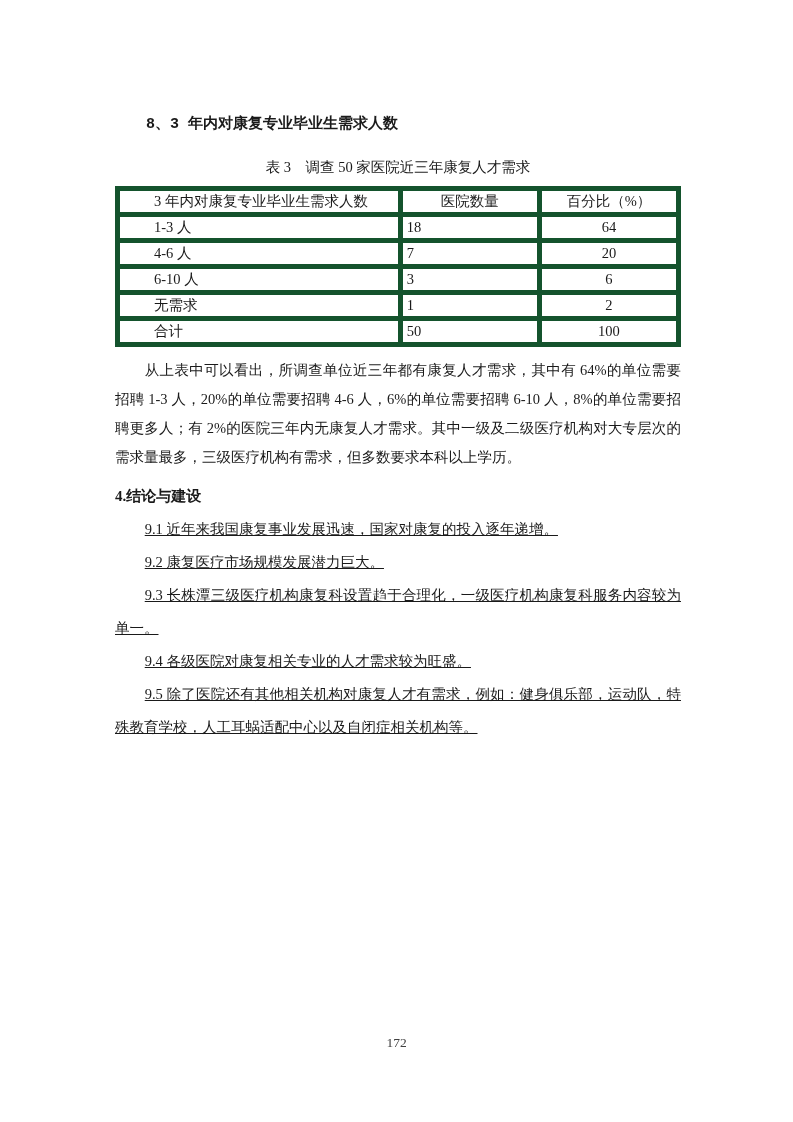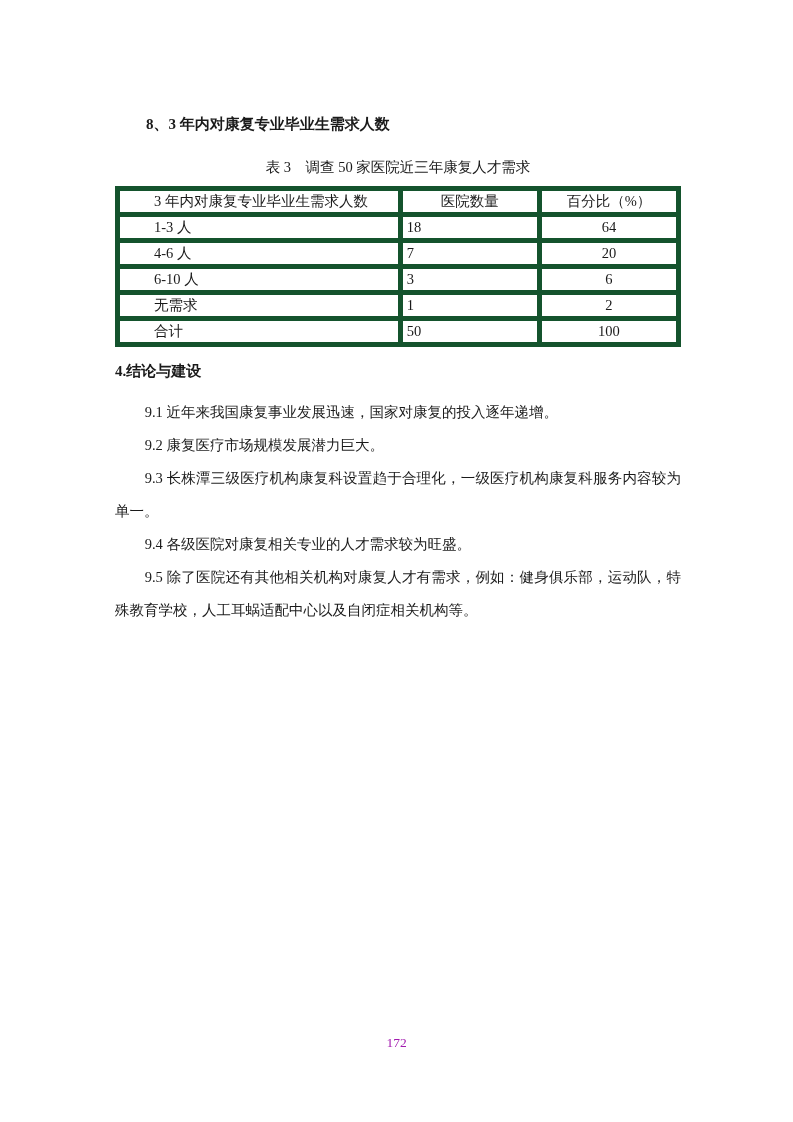--- a/index.html
+++ b/index.html
@@ -27,20 +27,21 @@
     line-height: 29px;
   }
   .section-heading {
     font-size: 15px;
     font-weight: bold;
     line-height: 29px;
     margin-top: 10px;
   }
   .section-heading.indented {
     padding-left: 31px;
+    font-family: Liberation Mono, monospace;
   }
   .table-caption {
     font-size: 14.5px;
     line-height: 25px;
     text-align: center;
     margin-top: 16px;
   }
   table.data-table {
     width: 100%;
     border-collapse: collapse;
@@ -63,29 +64,29 @@
     margin-top: 9px;
     text-align: justify;
     text-indent: 2.05em;
   }
   .conclusion {
     font-size: 14.5px;
     line-height: 33px;
     text-align: justify;
     text-indent: 2.05em;
   }
-  .conclusions-block { margin-top: 10px; }
+  .conclusions-block { margin-top: 2px; text-decoration: underline; }
   .page-number {
     position: absolute;
     left: 0;
     top: 1035px;
     width: 100%;
     text-align: center;
     font-size: 13.5px;
-    color: #a21caf;
+    color: #404040;
   }
 </style>
 </head>
 <body>
 
 <div class="page">
   <div class="content">
 
 
     <h2 class="section-heading indented">8、3 年内对康复专业毕业生需求人数</h2>
@@ -122,20 +123,21 @@
           <td class="col-percent">2</td>
         </tr>
         <tr>
           <td class="col-demand">合计</td>
           <td class="col-count">50</td>
           <td class="col-percent">100</td>
         </tr>
       </tbody>
     </table>
 
+    <p class="body-text analysis">从上表中可以看出，所调查单位近三年都有康复人才需求，其中有 64%的单位需要招聘 1-3 人，20%的单位需要招聘 4-6 人，6%的单位需要招聘 6-10 人，8%的单位需要招聘更多人；有 2%的医院三年内无康复人才需求。其中一级及二级医疗机构对大专层次的需求量最多，三级医疗机构有需求，但多数要求本科以上学历。</p>
 
     <h2 class="section-heading">4.结论与建设</h2>
 
     <div class="conclusions-block">
       <p class="conclusion">9.1 近年来我国康复事业发展迅速，国家对康复的投入逐年递增。</p>
       <p class="conclusion">9.2 康复医疗市场规模发展潜力巨大。</p>
       <p class="conclusion">9.3 长株潭三级医疗机构康复科设置趋于合理化，一级医疗机构康复科服务内容较为单一。</p>
       <p class="conclusion">9.4 各级医院对康复相关专业的人才需求较为旺盛。</p>
       <p class="conclusion">9.5 除了医院还有其他相关机构对康复人才有需求，例如：健身俱乐部，运动队，特殊教育学校，人工耳蜗适配中心以及自闭症相关机构等。</p>
     </div>

